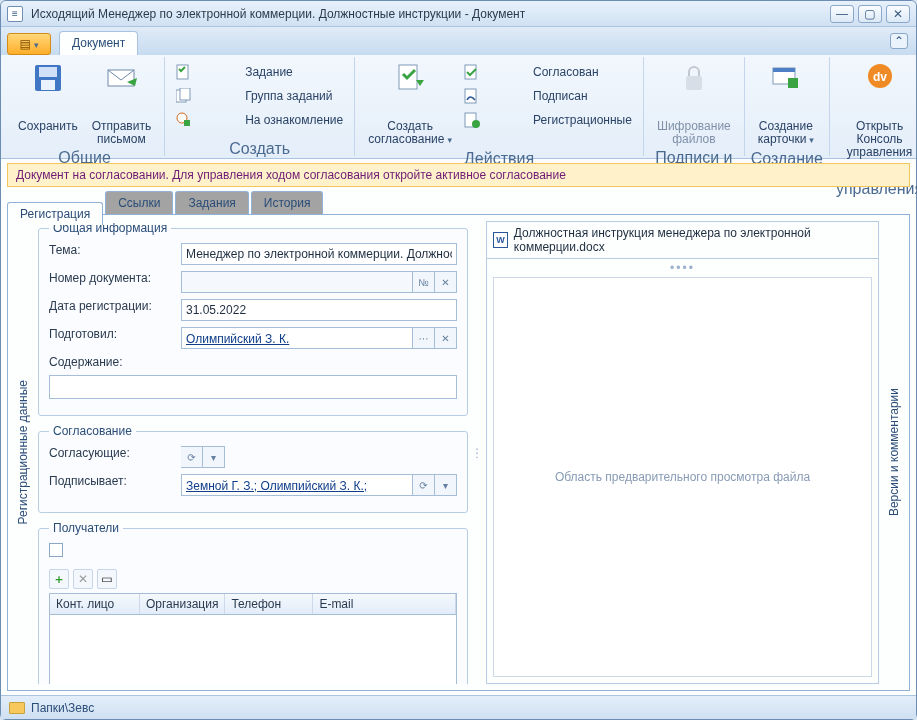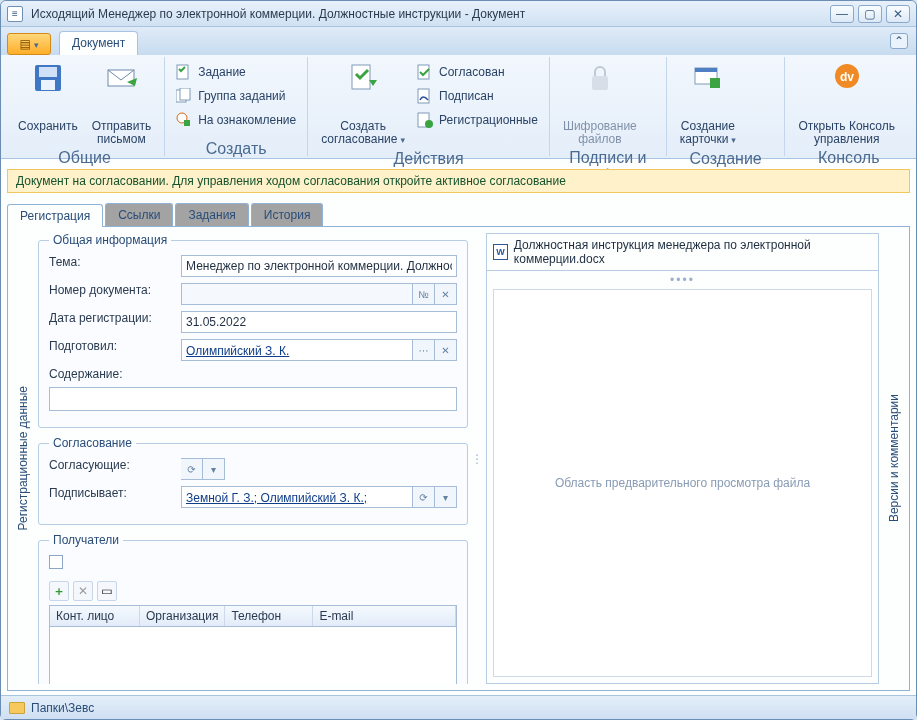--- a/index.html
+++ b/index.html
@@ -18,30 +18,30 @@
 .ribbon-collapse { position:absolute; right:8px; top:6px; width:18px; height:16px; border:1px solid #8aa8c9; border-radius:3px; background:#eaf2fb; color:#3a5b80; display:flex; align-items:center; justify-content:center; cursor:pointer;}
 
 .ribbon { height:104px; background:linear-gradient(#f2f7fd,#e4eef9); border-bottom:1px solid #a9c4e0; display:flex; padding:2px 4px;}
 .rgroup { border-right:1px solid #c3d6eb; padding:2px 6px 0 6px; display:flex; flex-direction:column;}
 .rgroup .items { flex:1; display:flex; }
 .rgroup .label { height:16px; text-align:center; color:#4b6a90; font-size:16px;}
 .bigbtn { display:flex; flex-direction:column; align-items:center; justify-content:flex-start; padding:2px 6px; border:1px solid transparent; border-radius:3px; cursor:pointer; min-width:62px;gap:24px;}
 .bigbtn .ic { width:32px; height:32px; margin-bottom:2px; display:flex; align-items:center; justify-content:center;}
 .bigbtn .cap { text-align:center; color:#2a4366; line-height:13px;}
 .bigbtn.disabled { opacity:.55; cursor:default;}
-.smallbtn { display:flex; align-items:center; padding:2px 4px; border:1px solid transparent; border-radius:3px; cursor:pointer;}
+.smallbtn { display:flex; align-items:center; padding:2px 4px; border:1px solid transparent; border-radius:3px; cursor:pointer;gap:47px;}
 .smallbtn .sic { width:16px; height:16px; margin-right:6px; display:flex; align-items:center; justify-content:center;}
 .smallbtn .scap { color:#2a4366; white-space:nowrap;}
 .vstack { display:flex; flex-direction:column; justify-content:flex-start; gap:2px; padding-top:2px;}
 
-.infobar { margin:10px 6px; padding:4px 8px; background:#fff1c9; border:1px solid #f0c65d; color:#14532d;}
+.infobar { margin:4px 6px; padding:4px 8px; background:#fff1c9; border:1px solid #f0c65d; color:#701a75;}
 
 .tabsbar { margin:0 6px; border-bottom:1px solid #8fb2d6; display:flex;}
 .tab { padding:4px 12px; border:1px solid #8fb2d6; border-bottom:none; margin-right:2px; background:#a3a3a3; color:#2a4d78; cursor:pointer; border-radius:3px 3px 0 0;}
-.tab.active { background:#fdfefe; position:relative; top:1px;}
+.tab.active { background:#fdfefe; position:relative; top:11px;}
 
 .content { flex:1; display:flex; margin:0 6px 4px 6px; border:1px solid #8fb2d6; border-top:none; padding:6px; gap:6px; min-height:0;}
 .sidev  { width:18px; display:flex; align-items:center; justify-content:center;}
 .sidev span { writing-mode:vertical-rl; transform:rotate(180deg); color:#2a4d78; cursor:pointer;}
 .left { flex:0 0 430px; display:flex; flex-direction:column; gap:8px; overflow:auto;}
 .right { flex:1; display:flex; flex-direction:column; border:1px solid #b7cde4;}
 
 fieldset.panel { border:1px solid #b7cde4; border-radius:3px; padding:8px 10px 10px 10px; margin:0; background:#fafcff;}
 fieldset.panel > legend { color:#2a4d78; padding:0 4px; font-size:12px;}
 .row { display:flex; align-items:flex-start; margin-bottom:6px;gap:20px;}

